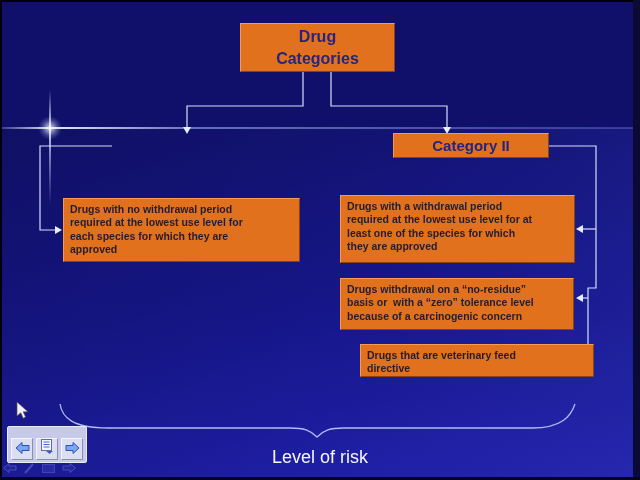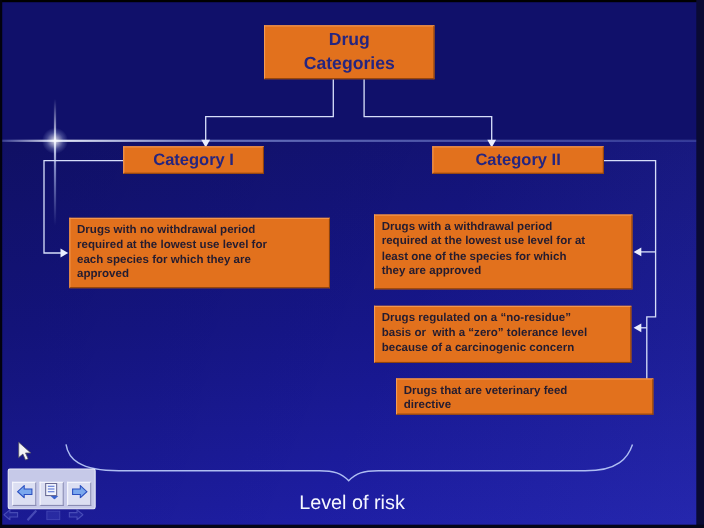--- a/index.html
+++ b/index.html
@@ -89,35 +89,34 @@
       <polygon points="55,226 55,234 62,230"></polygon>
       <polygon points="583,225 583,233 576,229"></polygon>
       <polygon points="583,294 583,302 576,298"></polygon>
       <polygon points="583,349 583,357 576,353"></polygon>
     </g>
   </svg>
 
   <div class="obox hbox title-box pre">Drug
 Categories</div>
 
-  <div class="obox hbox cat1-box">Category I</div>
 
   <div class="obox hbox cat2-box">Category II</div>
 
   <div class="obox desc d1 pre">Drugs with no withdrawal period
 required at the lowest use level for
 each species for which they are
 approved</div>
 
   <div class="obox desc d2 pre">Drugs with a withdrawal period
 required at the lowest use level for at
 least one of the species for which
 they are approved</div>
 
-  <div class="obox desc d3 pre">Drugs regulated on a “no-residue”
+  <div class="obox desc d3 pre">Drugs withdrawal on a “no-residue”
 basis or  with a “zero” tolerance level
 because of a carcinogenic concern</div>
 
   <div class="obox desc d4 pre">Drugs that are veterinary feed
 directive</div>
 
   <div class="brace-label">Level of risk</div>
 
   <div class="toolbar">
     <div class="tbtn">

